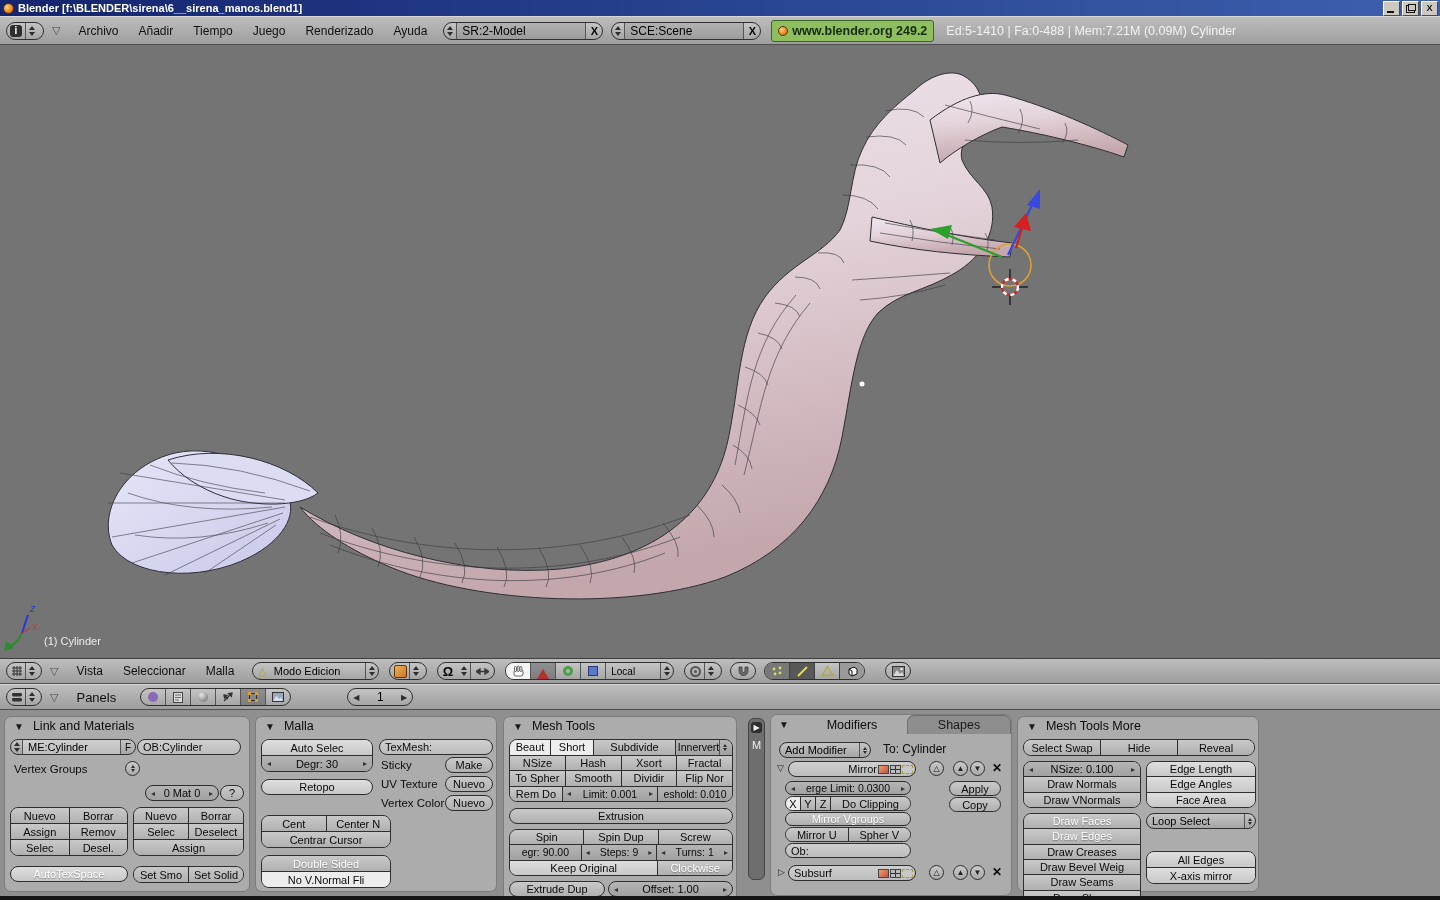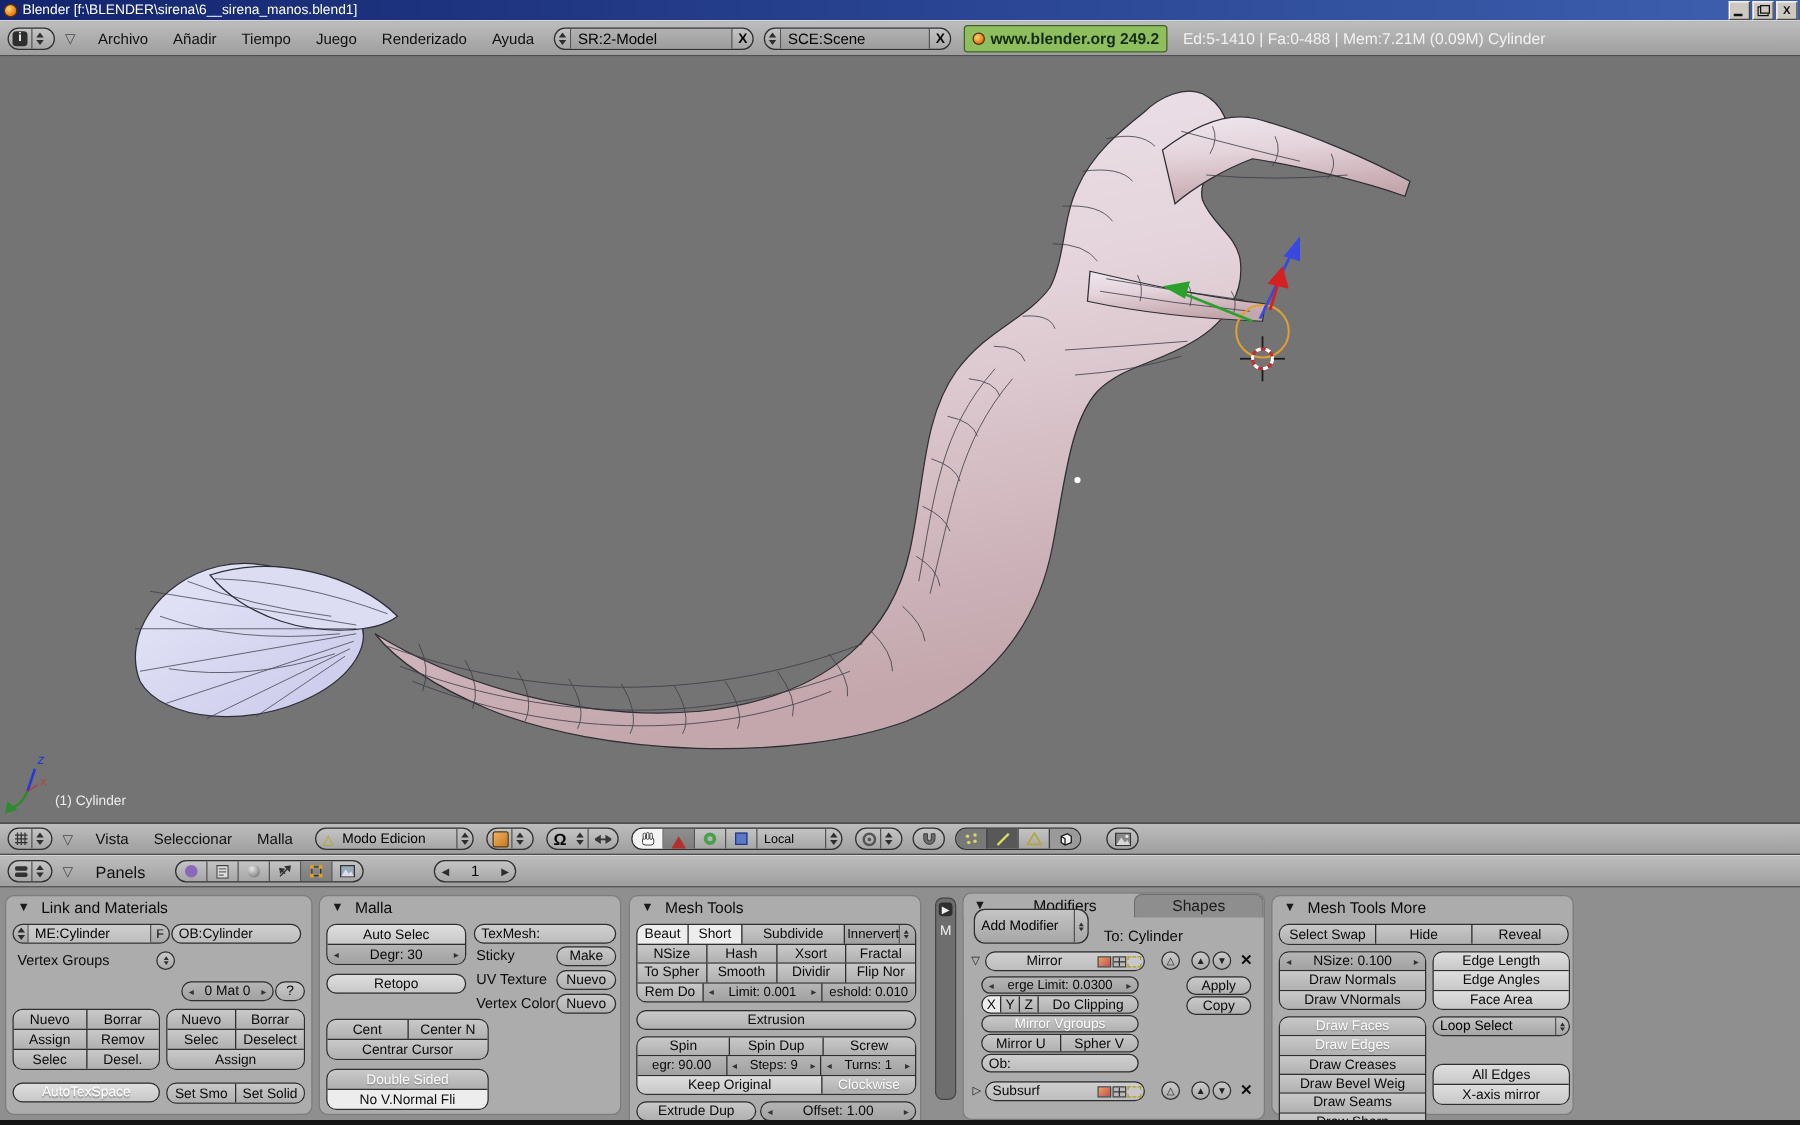--- a/index.html
+++ b/index.html
@@ -3,21 +3,21 @@
 <meta charset="utf-8">
 <style>
   html,body{margin:0;padding:0}
   body{width:1440px;height:900px;overflow:hidden;position:relative;
        font-family:"Liberation Sans",sans-serif;background:#747474;color:#000}
 
   
   .titlebar{position:absolute;left:0;top:0;width:1440px;height:16px;
     background:linear-gradient(90deg,#14246e,#2a4694 55%,#3d60ae);
     display:flex;align-items:center;padding-left:3px;box-sizing:border-box}
-  .titlebar .ttl{color:#fff;font-size:11px;font-weight:normal;margin-left:4px;white-space:nowrap}
+  .titlebar .ttl{color:#fff;font-size:11px;font-weight:bold;margin-left:4px;white-space:nowrap}
   .blogo{width:11px;height:11px;border-radius:50%;
     background:radial-gradient(circle at 35% 35%,#ffd080,#f08a1d 55%,#b35a10);
     border:1px solid #5a3206;box-sizing:border-box}
   .winbtns{margin-left:auto;display:flex;margin-right:2px}
   .winbtn{width:15px;height:13px;background:#cdc9c1;border:1px solid;
     border-color:#ffffff #4a4a4a #4a4a4a #ffffff;margin-left:2px;position:relative;
     display:flex;align-items:center;justify-content:center;font-size:9px;font-weight:bold;color:#111}
   .winbtn .minbar{position:absolute;left:3px;bottom:2px;width:7px;height:2px;background:#111}
   .winbtn .rsq{position:absolute;left:3px;top:3px;width:7px;height:6px;border:1px solid #111}
   .winbtn .rsq2{position:absolute;left:5px;top:2px;width:6px;height:5px;border:1px solid #111;background:#cdc9c1}
@@ -709,32 +709,32 @@
     <span class="arr">▶</span>
     <span class="mlab">M</span>
   </div>
 
   <div class="panel" style="left:770px;top:4px;width:242px;height:182px">
     <div class="tabs">
       <div class="tabbox">▼</div>
       <div class="tab active" style="width:110px">Modifiers</div>
       <div class="tab inactive" style="flex:1">Shapes</div>
     </div>
-    <div class="pill" style="position:absolute;left:8px;top:12px;width:92px;height:28px">
+    <div class="pill" style="position:absolute;left:8px;top:27px;width:92px;height:16px">
       <span class="seg" style="flex:1;font-size:11px">Add Modifier</span>
       <span class="mini-stepper">
           <i class="up"></i>
           <i class="dn"></i>
         </span>
     </div>
     <span class="lbl" style="left:112px;top:27px;font-size:12px">To: Cylinder</span>
 
     <span class="lbl" style="left:6px;top:48px;font-size:9px;color:#222">▽</span>
     <div class="btn tfield" style="left:17px;top:46px;width:128px;justify-content:flex-start;padding:0 2px 0 5px">
-      <span style="flex:1;text-align:center">Mirror</span>
+      <span style="flex:1;text-align:right">Mirror</span>
       <span class="modicon img"></span>
       <span class="modicon grid"></span>
       <span class="modicon disp"></span>
     </div>
     <span class="circbtn" style="left:158px;top:46px">
         <span>△</span>
       </span>
     <span class="circbtn" style="left:182px;top:46px">
         <span>▲</span>
       </span>

